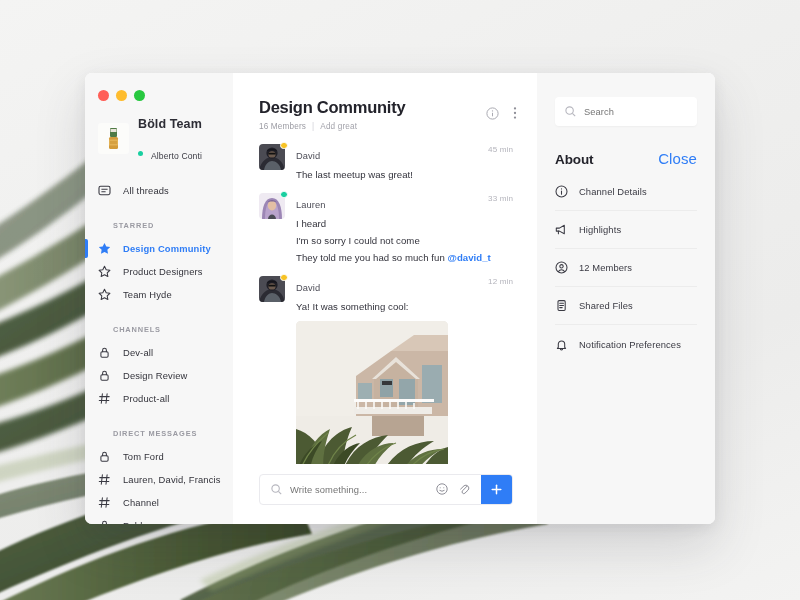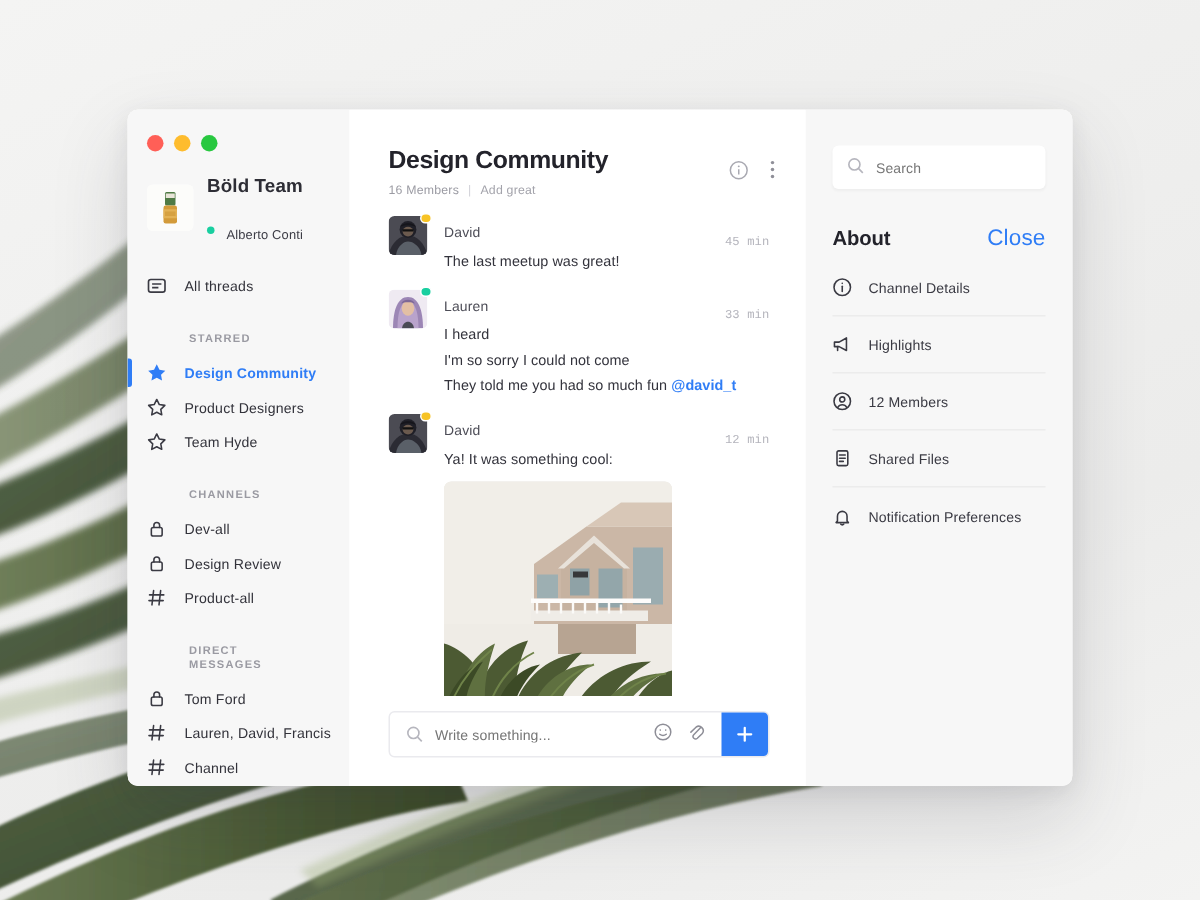--- a/index.html
+++ b/index.html
@@ -38,21 +38,21 @@
   .team-user { font-size: 8.6px; color: #3c3c45; display: flex; align-items: flex-start; gap: 8px; margin-top: 18px; letter-spacing: .1px; }
   .dot-online { width: 5px; height: 5px; border-radius: 50%; background: #19cfa0; flex: 0 0 5px; }
 
   .nav-row { display: flex; align-items: center; gap: 12px; height: 23px;
              padding: 0 13px; position: relative; cursor: default; }
   .nav-row .lbl { font-size: 9.4px; color: #32323a; letter-spacing: .15px; white-space: nowrap; }
   .nav-ico { width: 13px; height: 13px; flex: 0 0 13px; display: flex; align-items: center; justify-content: center; }
   .nav-ico svg { display: block; }
   .allthreads { margin-top: 18px; }
   .sec { font-size: 7.4px; letter-spacing: .85px; color: #9a9aa2; font-weight: bold;
-         padding: 0 28px; margin: 19px 13px 7px; text-transform: uppercase; }
+         padding: 0 28px; margin: 19px 0 7px; text-transform: uppercase; }
   .nav-row.active .lbl { color: #2f7df6; font-weight: bold; }
   .nav-row.active::before { content:""; position: absolute; left: 0; top: 2px; bottom: 2px;
                             width: 2.5px; border-radius: 0 2px 2px 0; background: #2f7df6; }
 
   
   .main { flex: 1 1 auto; background: #fff; display: flex; flex-direction: column;
           position: relative; min-width: 0; }
   .chat-head { padding: 25px 24px 0 26px; position: relative; }
   .chat-title { font-size: 16.5px; font-weight: bold; color: #23232b; letter-spacing: -.25px; }
   .chat-sub { font-size: 8.2px; color: #9b9ba3; margin-top: 5px; letter-spacing: .15px; display: flex; gap: 6px; }
@@ -62,21 +62,21 @@
   .ha { cursor: pointer; display: flex; }
 
   .msgs { flex: 1 1 auto; padding: 13px 24px 0 26px; overflow: hidden; }
   .msg { display: flex; gap: 11px; margin-bottom: 13px; }
   .av { width: 26px; height: 26px; border-radius: 4px; flex: 0 0 26px; position: relative; overflow: visible; }
   .av .pic { width: 26px; height: 26px; border-radius: 4px; overflow: hidden; display: block; }
   .av .st { position: absolute; right: -2.5px; top: -2.5px; width: 7.5px; height: 7.5px;
             border-radius: 50%; border: 1.6px solid #fff; }
   .mbody { flex: 1 1 auto; min-width: 0; position: relative; padding-top: 1px; }
   .mname { font-size: 9.3px; color: #4d4d57; letter-spacing: .1px; }
-  .mtime { position: absolute; right: 0; top: 13px; font-size: 8.1px; color: #b4b4bc; letter-spacing: .1px; font-family: Liberation Mono, monospace; }
+  .mtime { position: absolute; right: 0; top: 1px; font-size: 8.1px; color: #b4b4bc; letter-spacing: .1px; }
   .mline { font-size: 9.6px; color: #33333c; margin-top: 6px; letter-spacing: .05px; }
   .mention { color: #2f7df6; font-weight: bold; }
   .photo { width: 152px; height: 152px; border-radius: 5px; margin-top: 9px; overflow: hidden;
            background: #e9e7e3; display: block; }
 
   .composer-wrap { padding: 10px 24px 19px 26px; background: #fff; }
   .composer { height: 31px; border: 1px solid #eaeaee; border-radius: 4px;
               display: flex; align-items: center; overflow: hidden; background: #fff; }
   .comp-search { padding: 0 8px 0 11px; display: flex; }
   .comp-input { flex: 1 1 auto; font-size: 9.4px; color: #b0b0b8; letter-spacing: .1px;

